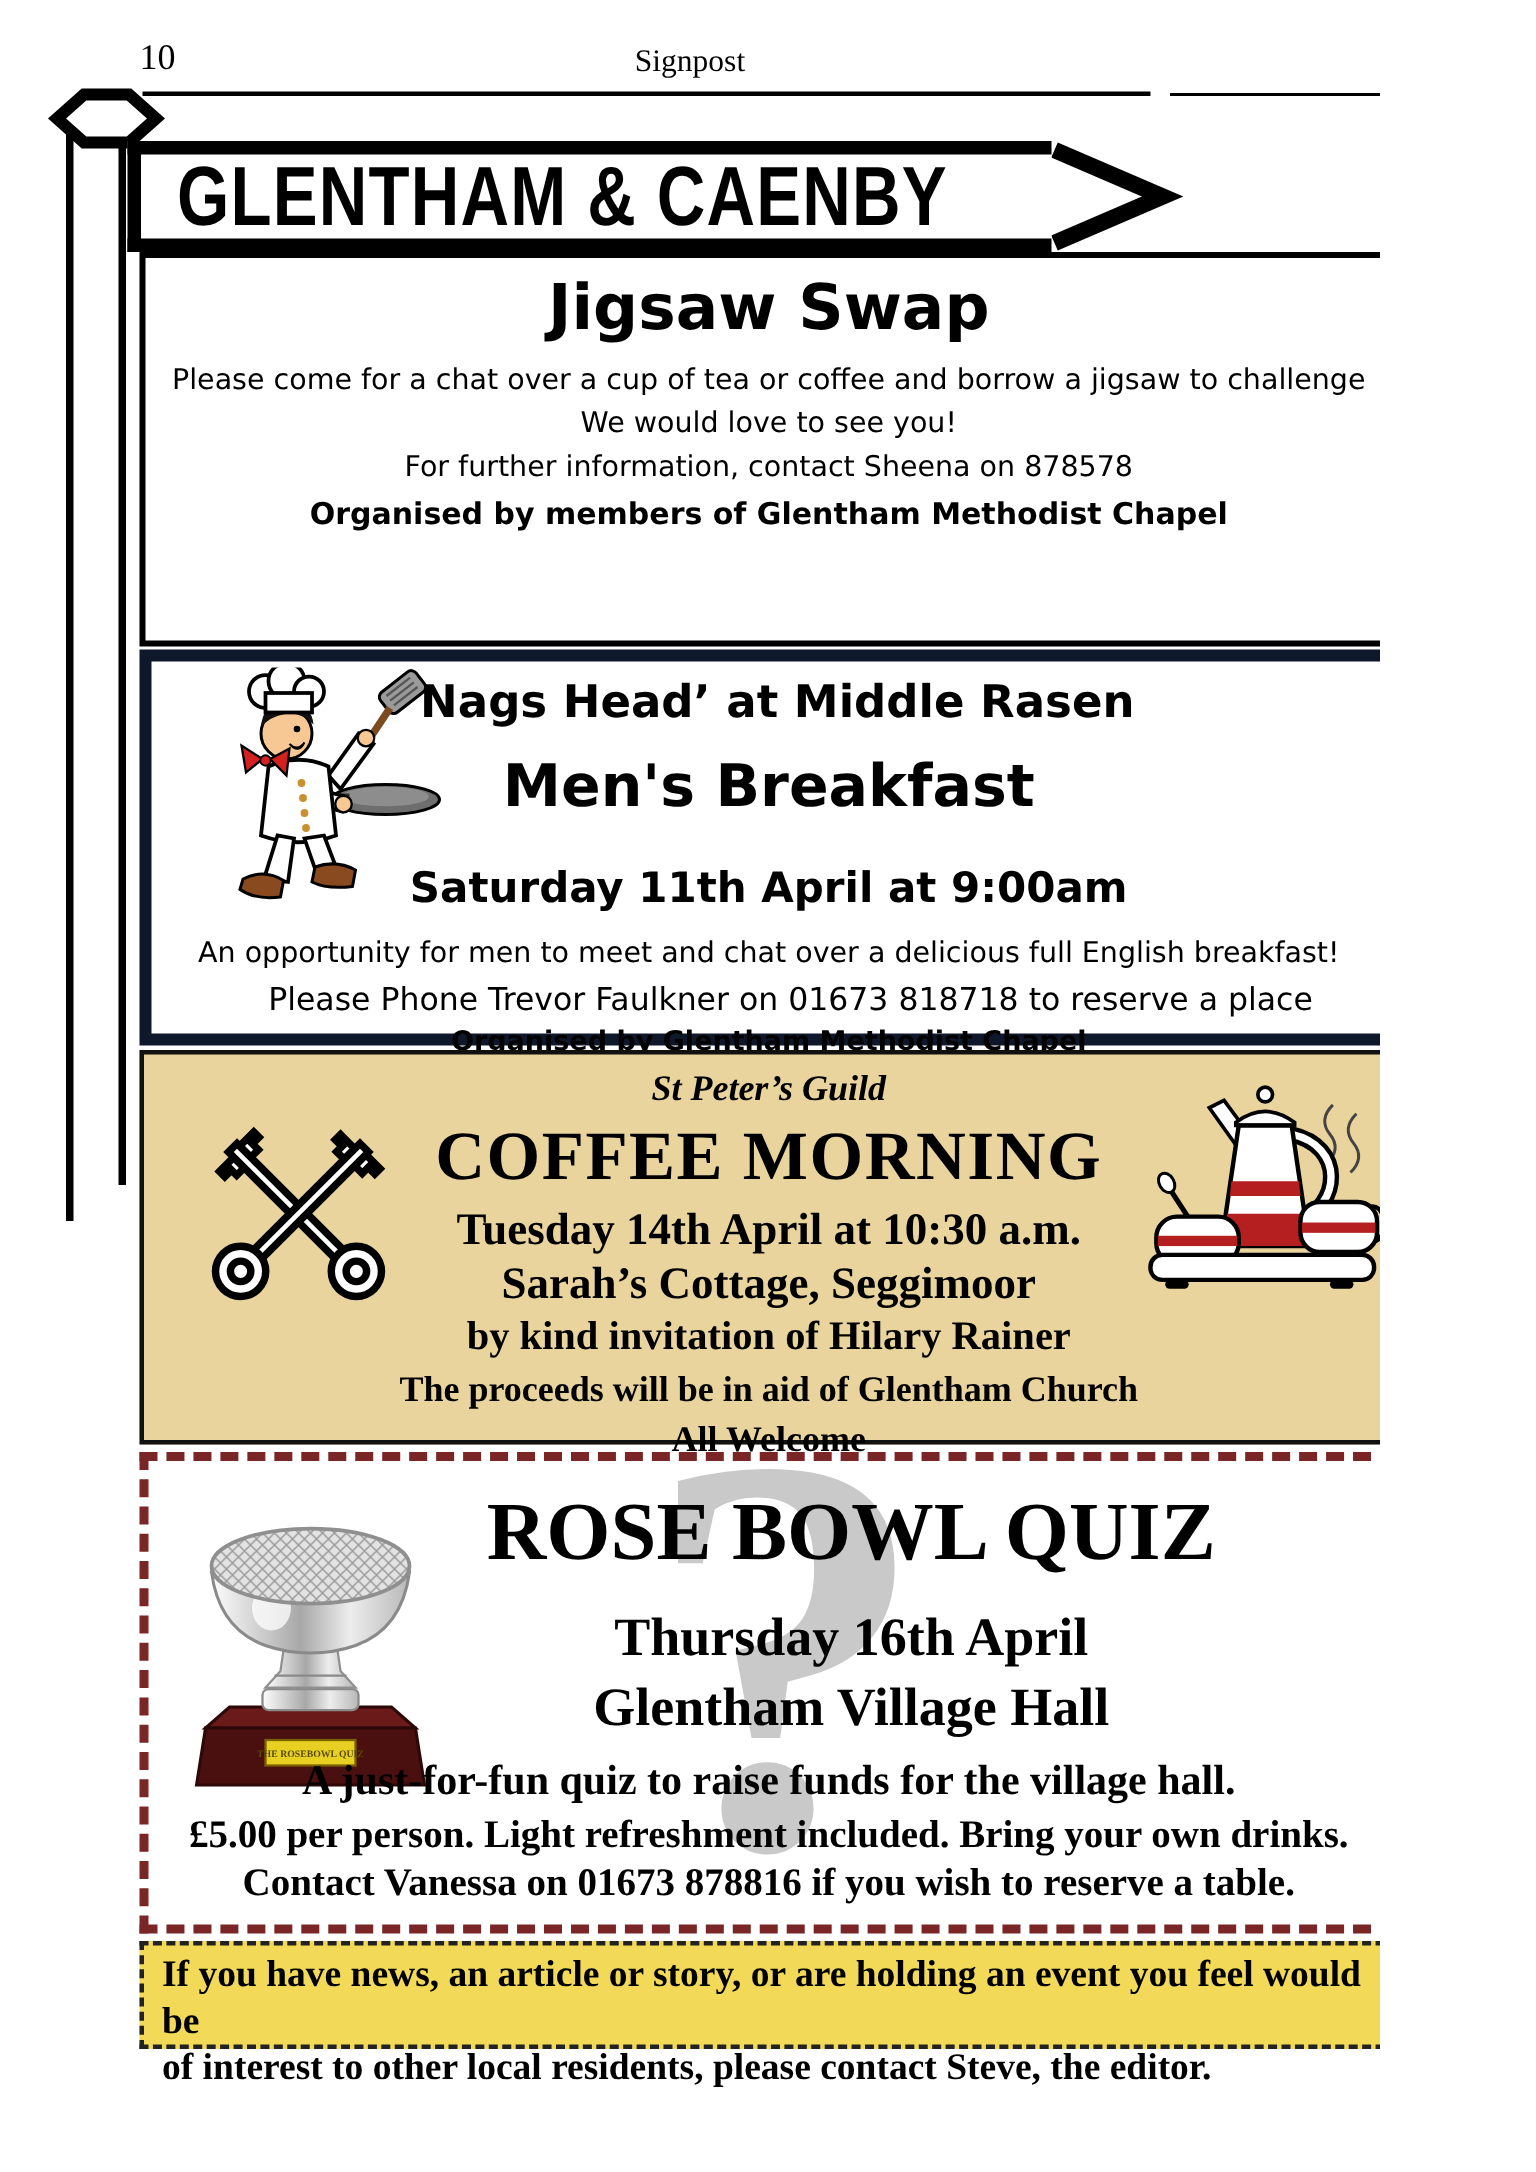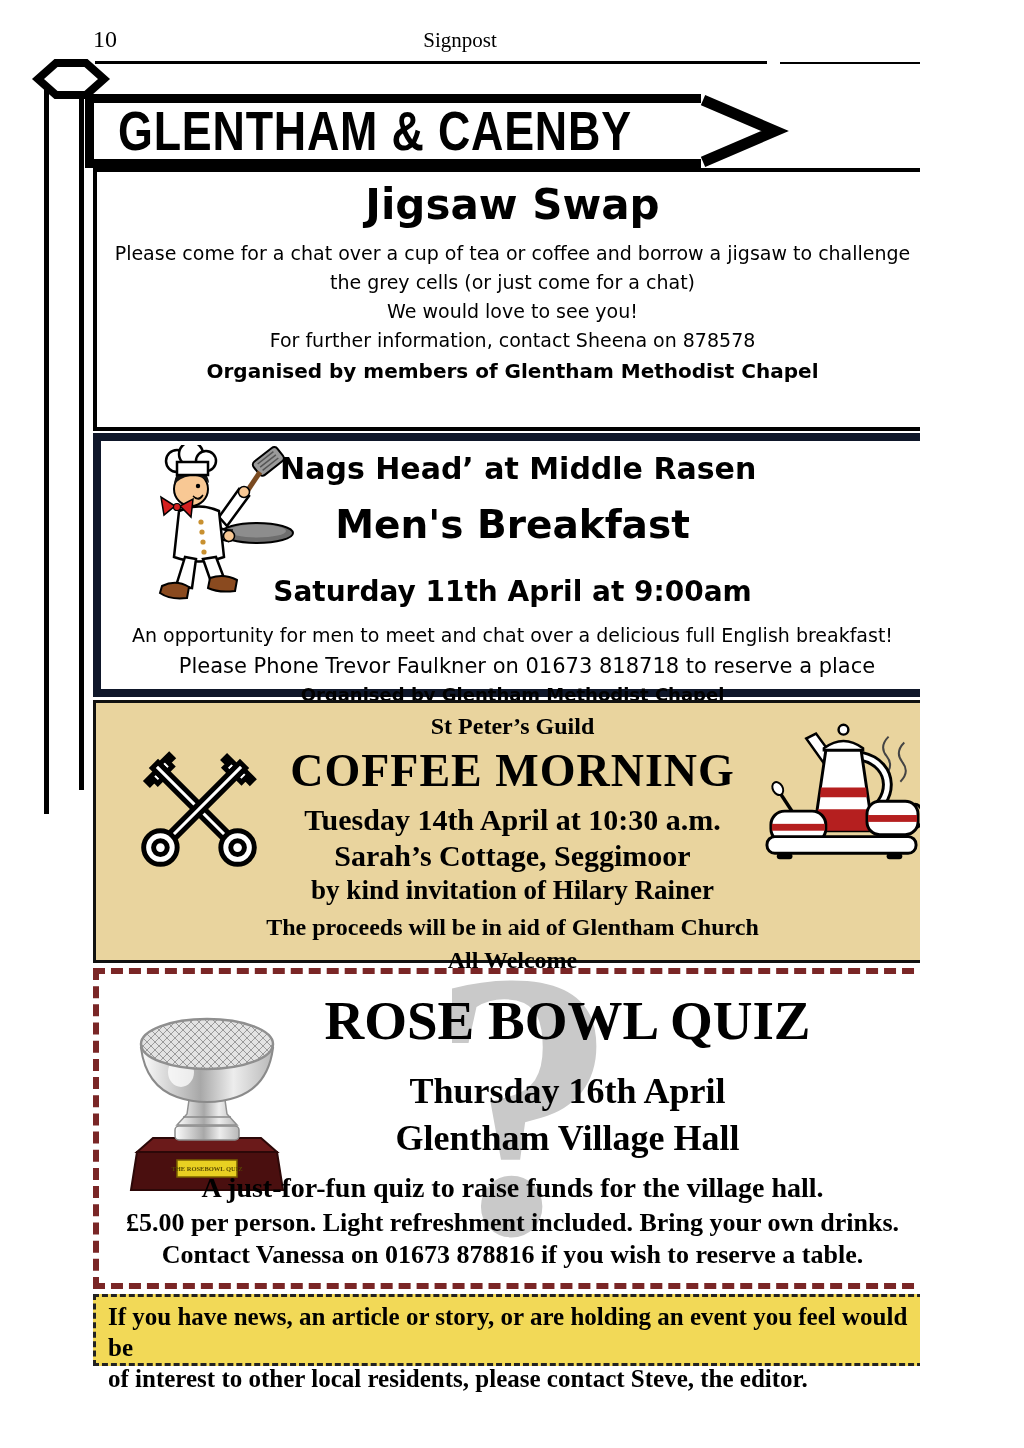--- a/index.html
+++ b/index.html
@@ -48,21 +48,21 @@
 
   
   .bk-venue{font-size:30px;margin-top:10px;font-weight:600;}
   .bk-title{font-size:39px;margin-top:16px;}
   .bk-when{font-size:28px;margin-top:28px;}
   .bk-line1{font-size:19px;margin-top:16px;}
   .bk-line2{font-size:21px;margin-top:8px;padding-left:29px;}
   .bk-org{font-size:18px;margin-top:6px;}
 
   
-  .cf-guild{font-size:24px;margin-top:10px;}
+  .cf-guild{font-size:24px;margin-top:10px;font-style:italic;}
   .cf-title{font-size:46px;margin-top:4px;letter-spacing:1px;}
   .cf-when{font-size:30px;margin-top:6px;}
   .cf-where{font-size:30px;margin-top:2px;}
   .cf-inv{font-size:27px;margin-top:2px;}
   .cf-pro{font-size:24px;margin-top:8px;}
   .cf-wel{font-size:24px;margin-top:6px;}
 
   
   .qz-content{position:relative;z-index:1;}
   .qz-watermark{position:absolute;left:330px;top:-60px;z-index:0;
@@ -97,21 +97,20 @@
     <span class="banner-label">GLENTHAM &amp; CAENBY</span>
   </div>
   <svg class="abs banner-arrow" width="88" height="74" viewBox="0 0 88 74">
     <polyline points="2,6 74,37 2,68" fill="#ffffff" stroke="#000" stroke-width="11" stroke-linejoin="miter"></polyline>
   </svg>
 
   <div class="abs box box-jigsaw comic ctr">
     <div class="jig-title b">Jigsaw Swap</div>
     <div class="jig-body">
       <div>Please come for a chat over a cup of tea or coffee and borrow a jigsaw to challenge</div>
-      <div>the grey cells (or just come for a chat)</div>
       <div>We would love to see you!</div>
       <div>For further information, contact Sheena on 878578</div>
     </div>
     <div class="jig-org b">Organised by members of Glentham Methodist Chapel</div>
   </div>
 
   <div class="abs box box-breakfast comic ctr">
     <svg class="abs" style="left:26px;top:4px;" width="175" height="165" viewBox="0 0 175 165">
 
       <g transform="rotate(-38 141 16)">

